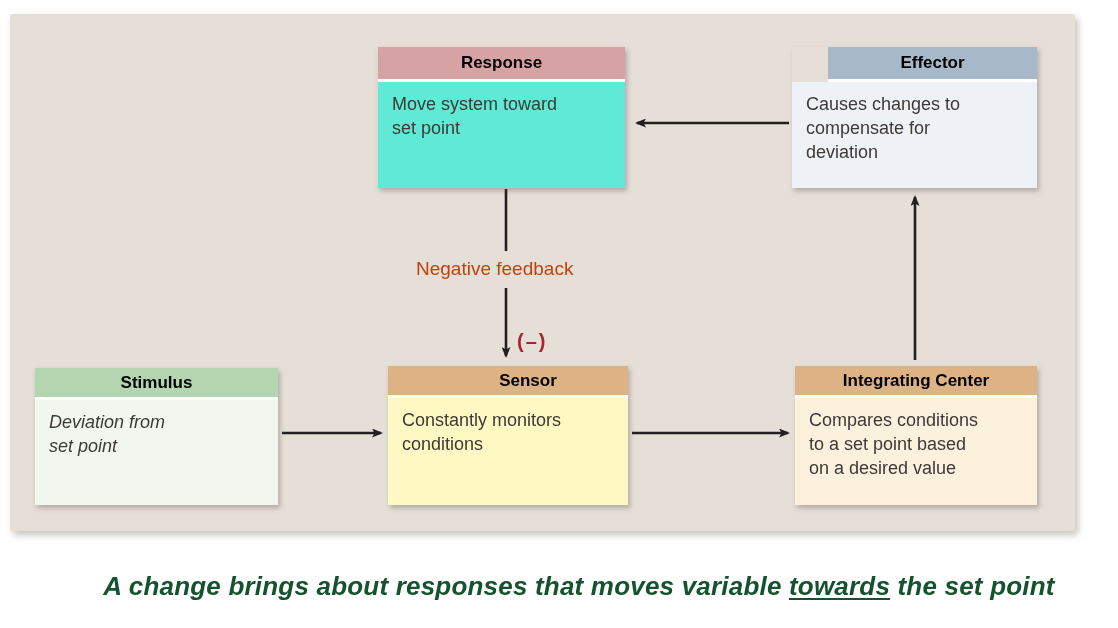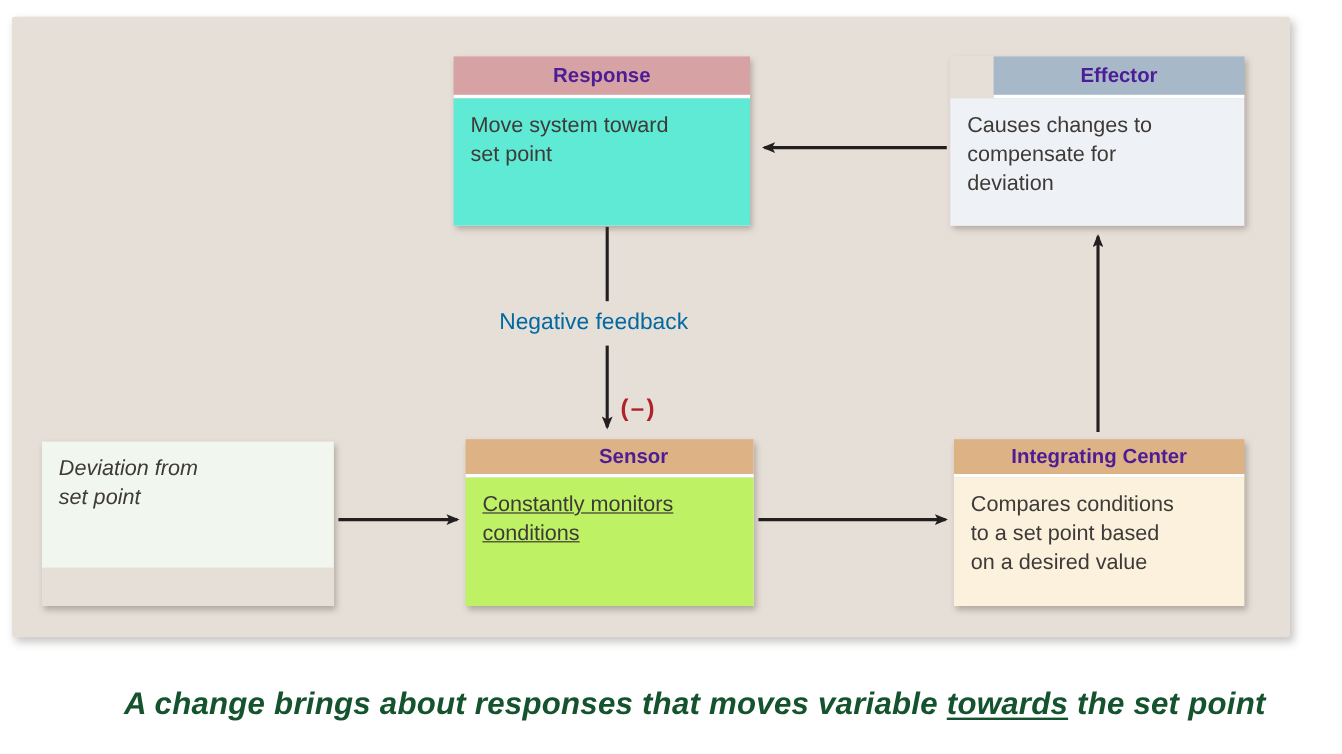--- a/index.html
+++ b/index.html
@@ -20,21 +20,21 @@
     box-shadow: 3px 4px 7px rgba(90,85,80,0.35);
   }
 
   .box {
     position: absolute;
     box-shadow: 2px 3px 5px rgba(80,70,60,0.35);
   }
   .box-header {
     font-weight: bold;
     font-size: 17px;
-    color: #4c1d95;
+    color: #000000;
     text-align: center;
     border-bottom: 3px solid #ffffff;
     display: flex; align-items: center; justify-content: center;
   }
   .box-body {
     font-size: 18px;
     color: #3e3a37;
     line-height: 1.32;
     padding: 11px 12px 0 14px;
     white-space: pre-line;
@@ -51,21 +51,21 @@
 
   .arrow-layer {
     position: absolute; inset: 0;
     width: 1118px; height: 628px;
     pointer-events: none;
   }
 
   .float-label {
     position: absolute;
     font-size: 19px;
-    color: #0369a1;
+    color: #c2410c;
   }
   .label-negative-feedback { left: 416px; top: 258px; }
   .label-minus {
     left: 517px; top: 330px;
     font-weight: bold;
     font-size: 20px;
     letter-spacing: 2px;
   }
 
   .caption {
@@ -111,27 +111,28 @@
   </div>
 
   <div class="box effector">
     <div class="box-header" style="background-color: rgb(167, 185, 200); margin-left: 36px;">Effector</div>
     <div class="box-body" style="height: calc(100% - 35px); background-color: rgb(238, 241, 245);">Causes changes to
 compensate for
 deviation</div>
   </div>
 
   <div class="box stimulus">
+    <div class="box-header" style="background-color: rgb(179, 213, 175);">Stimulus</div>
     <div class="box-body" style="height: calc(100% - 32px); background-color: rgb(241, 247, 239); font-style: italic;">Deviation from
 set point</div>
   </div>
 
   <div class="box sensor">
     <div class="box-header" style="background-color: rgb(221, 178, 133); padding-left: 40px;">Sensor</div>
-    <div class="box-body" style="height: calc(100% - 32px); background-color: #bef264; text-decoration: underline;">Constantly monitors
+    <div class="box-body" style="height: calc(100% - 32px); background-color: #fef9c3;">Constantly monitors
 conditions</div>
   </div>
 
   <div class="box integrating">
     <div class="box-header" style="background-color: rgb(221, 178, 133);">Integrating Center</div>
     <div class="box-body" style="height: calc(100% - 32px); background-color: rgb(251, 241, 220);">Compares conditions
 to a set point based
 on a desired value</div>
   </div>
 

